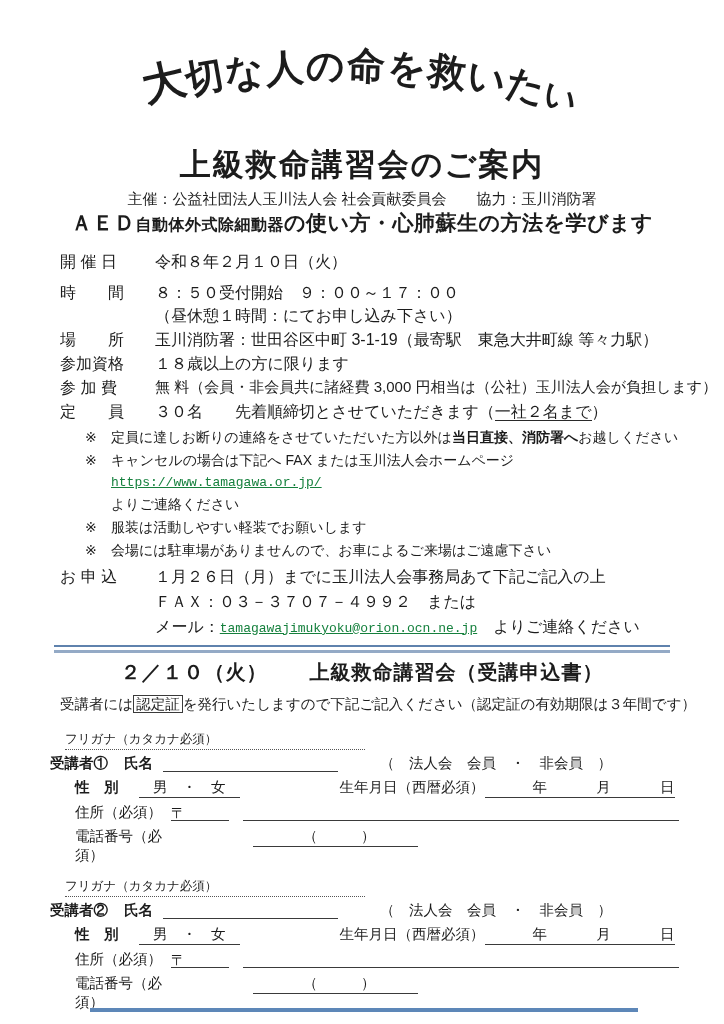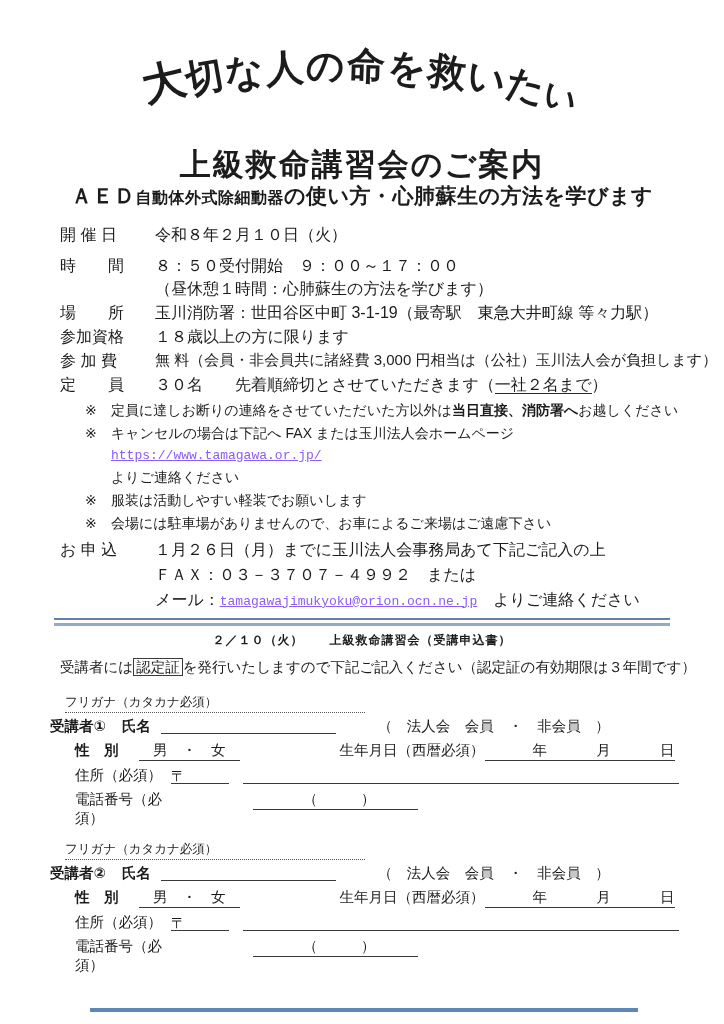--- a/index.html
+++ b/index.html
@@ -36,44 +36,44 @@
   .dvalue{flex:1;font-weight:500;}
   .fee-row .dvalue{font-size:15px;}
   .subnote{margin-left:95px;margin-top:2px;line-height:1.32;}
   .u{border-bottom:1px solid #2a2a2a;}
   
   .notes{margin:5px 0 0 85px;font-size:14px;}
   .nrow{display:flex;margin-top:3px;line-height:1.45;}
   .nmark{flex:none;width:26px;}
   .ncont{margin-left:26px;margin-top:1px;line-height:1.45;}
   .bold{font-weight:700;}
-  a.link{color:#8b5cf6;text-decoration:underline;cursor:pointer;
+  a.link{color:#15803d;text-decoration:underline;cursor:pointer;
     font-family:"Liberation Mono","DejaVu Sans Mono",monospace;font-size:13px;}
   
   .apply{margin:6px 0 0 60px;font-size:16px;}
   .arow{display:flex;margin-top:3px;line-height:1.35;}
   .alabel{flex:none;width:95px;font-weight:500;}
   .aindent{margin-left:95px;margin-top:3px;line-height:1.35;}
   
   .divider{margin:8px auto 0;width:616px;height:3px;
     border-top:2px solid #5f82ad;border-bottom:3px solid #94aac6;}
   
-  .form-header{margin-top:6px;text-align:center;font-weight:700;font-size:12px;letter-spacing:1px;}
+  .form-header{margin-top:6px;text-align:center;font-weight:700;font-size:20px;letter-spacing:1px;}
   .form-note{margin:8px 0 0 60px;font-size:14.5px;line-height:1.4;}
   .boxed{border:1px solid #3a3a3a;padding:0 2px;}
   .company-row{margin:5px 0 0 75px;font-size:14.5px;}
   .blank{display:inline-block;border-bottom:1px solid #3a3a3a;height:16px;vertical-align:bottom;}
   .company-row .blank{width:168px;margin-left:14px;}
   
   .applicant{font-size:14.5px;}
   .applicant.first{margin-top:16px;}
   .applicant.second{margin-top:13px;}
   .furigana{margin-left:65px;width:300px;border-bottom:1px dotted #555;
     font-size:12.5px;padding-bottom:1px;}
-  .name-row{margin:4px 0 0 50px;display:flex;align-items:flex-start;}
+  .name-row{margin:4px 0 0 50px;display:flex;align-items:center;font-family:Liberation Serif, serif;}
   .who{font-weight:700;}
   .fname{font-weight:700;margin-left:16px;}
   .name-blank{width:175px;margin-left:10px;}
   .membership{margin-left:42px;}
   .gender-row{display:flex;align-items:baseline;margin:5px 0 0 75px;}
   .glabel{font-weight:700;width:62px;}
   .gender-blank{margin-left:2px;border-bottom:1px solid #3a3a3a;padding:0 14px;}
   .dob-label{margin-left:100px;}
   .dob-blank{display:inline-flex;justify-content:space-between;align-items:baseline;
     border-bottom:1px solid #3a3a3a;width:190px;padding-left:48px;box-sizing:border-box;}
@@ -89,32 +89,33 @@
   .bottom-bar{position:absolute;left:90px;top:1008px;width:548px;height:4px;background:#5d87b8;}
 </style>
 </head>
 <body>
 
 <div class="page">
 
   <div class="banner"><span>大</span><span>切</span><span>な</span><span>人</span><span>の</span><span>命</span><span>を</span><span>救</span><span>い</span><span>た</span><span>い</span></div>
 
   <div class="heading">上級救命講習会のご案内</div>
+  <div class="organizer">主催：公益社団法人玉川法人会 社会貢献委員会　　協力：玉川消防署</div>
   <div class="aed"><span>ＡＥＤ</span><span class="small">自動体外式除細動器</span><span>の使い方・心肺蘇生の方法を学びます</span></div>
 
   <div class="details">
     <div class="drow">
       <div class="dlabel">開 催 日</div>
       <div class="dvalue">令和８年２月１０日（火）</div>
     </div>
     <div class="drow gap-top">
       <div class="dlabel">時　　間</div>
       <div class="dvalue">８：５０受付開始　９：００～１７：００</div>
     </div>
-    <div class="subnote">（昼休憩１時間：心肺蘇生の方法を学びます）</div>
+    <div class="subnote">（昼休憩１時間：にてお申し込み下さい）</div>
     <div class="drow">
       <div class="dlabel">場　　所</div>
       <div class="dvalue">玉川消防署：世田谷区中町 3-1-19（最寄駅　東急大井町線 等々力駅）</div>
     </div>
     <div class="drow">
       <div class="dlabel">参加資格</div>
       <div class="dvalue">１８歳以上の方に限ります</div>
     </div>
     <div class="drow fee-row">
       <div class="dlabel">参 加 費</div>

